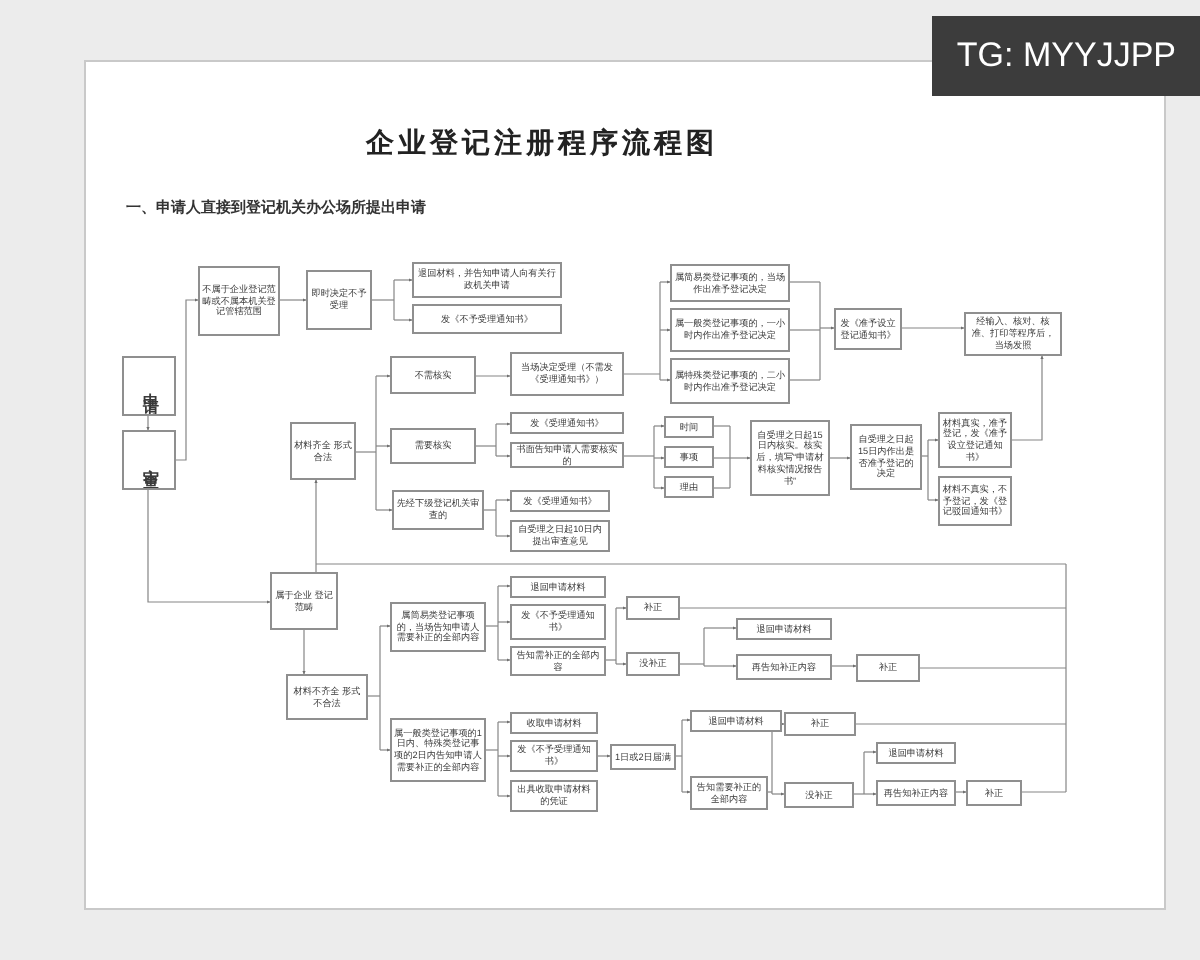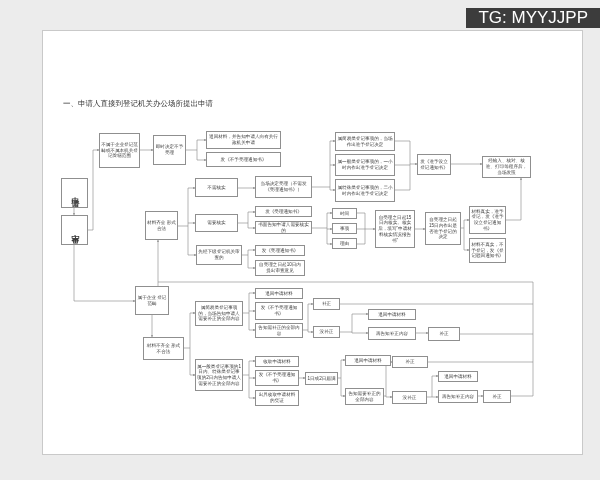--- a/index.html
+++ b/index.html
@@ -1,33 +1,34 @@
 <!DOCTYPE html>
 <html><head>
 <meta charset="utf-8">
 <style>
   html,body{margin:0;padding:0;}
   body{font-family:"Liberation Sans","DejaVu Sans",sans-serif;}
   .stage{position:relative;width:600px;height:480px;background:#ececec;overflow:hidden;}
   .page{position:absolute;left:42px;top:30px;width:541px;height:425px;background:#ffffff;border:1px solid #c9c9c9;box-sizing:border-box;z-index:1;}
   .doc-title{position:absolute;left:160px;top:63px;width:222px;text-align:center;font-family:"Liberation Serif","DejaVu Serif",serif;font-weight:bold;font-size:14px;letter-spacing:2px;color:#222;z-index:4;}
-  .doc-subtitle{position:absolute;left:63px;top:99px;font-size:7.5px;font-weight:normal;color:#333;z-index:4;}
+  .doc-subtitle{position:absolute;left:63px;top:99px;font-size:7.5px;font-weight:bold;color:#333;z-index:4;}
   #edges-layer{position:absolute;left:0;top:0;width:600px;height:480px;z-index:2;}
   #nodes-layer{position:absolute;left:0;top:0;width:600px;height:480px;z-index:3;pointer-events:none;}
   .node{position:absolute;background:#ffffff;border:0.7px solid #8f8f8f;box-sizing:border-box;color:#3a3a3a;font-size:4.6px;line-height:1.25;display:flex;align-items:center;justify-content:center;text-align:center;padding:1px;overflow:hidden;}
   .vnode{writing-mode:vertical-rl;font-size:8px;letter-spacing:3px;font-weight:bold;padding:0;}
-  .tg-badge{position:absolute;right:0;top:8px;height:20px;background:#3c3c3c;color:#ffffff;font-size:17px;display:flex;align-items:center;padding:0 12px;z-index:10;}
+  .tg-badge{position:absolute;right:0;top:8px;height:40px;background:#3c3c3c;color:#ffffff;font-size:17px;display:flex;align-items:center;padding:0 12px;z-index:10;}
   .site-bar{position:absolute;left:0;top:442px;width:217px;height:26px;background:#474747;color:#f2f2f2;font-size:13.5px;display:flex;align-items:center;padding-left:9px;box-sizing:border-box;z-index:10;}
 </style>
 </head>
 <body>
 
 <div class="stage">
   <div class="page"></div>
 
+  <div class="doc-title">企业登记注册程序流程图</div>
   <div class="doc-subtitle">一、申请人直接到登记机关办公场所提出申请</div>
 
   <svg id="edges-layer" width="600" height="480" viewBox="0 0 600 480" xmlns="http://www.w3.org/2000/svg">
     <defs>
       <marker id="arrowhead" markerWidth="5" markerHeight="5" refX="2.8" refY="1.5" orient="auto">
         <path d="M0,0 L3,1.5 L0,3 z" fill="#6f6f6f"></path>
       </marker>
     </defs>
   <polyline points="74,208 74,215" fill="none" stroke="#858585" stroke-width="0.6" marker-end="url(#arrowhead)"></polyline>
       <polyline points="88,230 93,230 93,150 99,150" fill="none" stroke="#858585" stroke-width="0.6" marker-end="url(#arrowhead)"></polyline>

